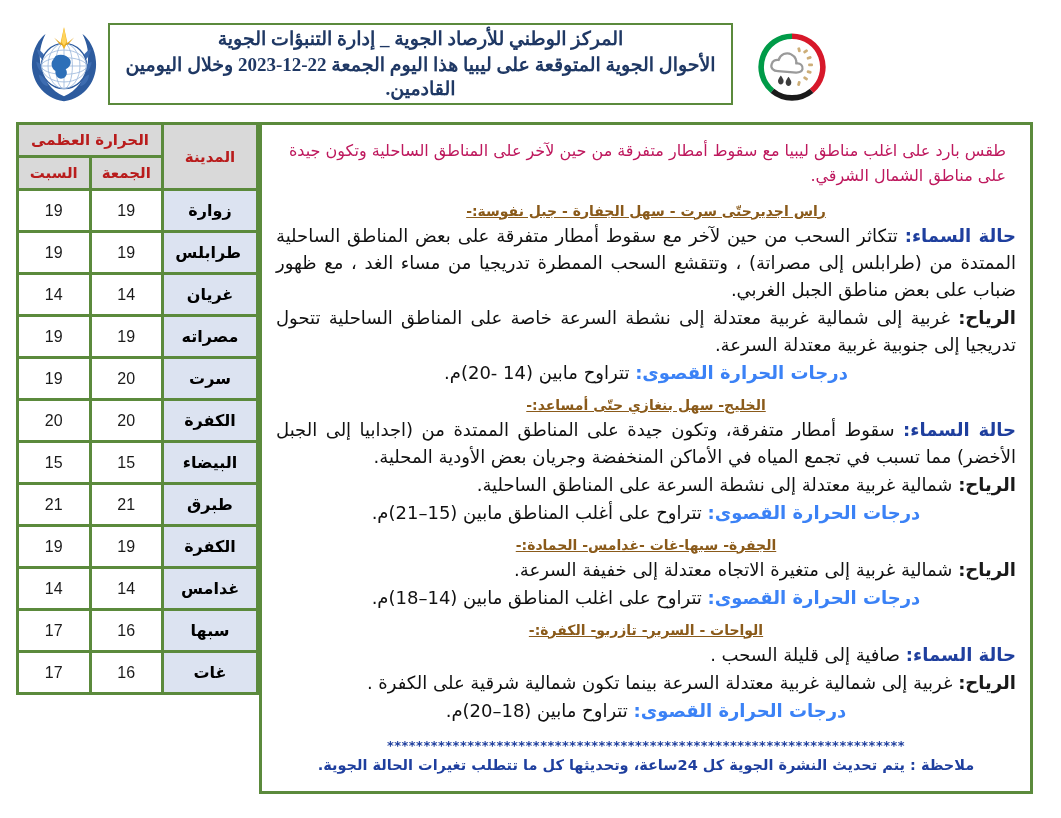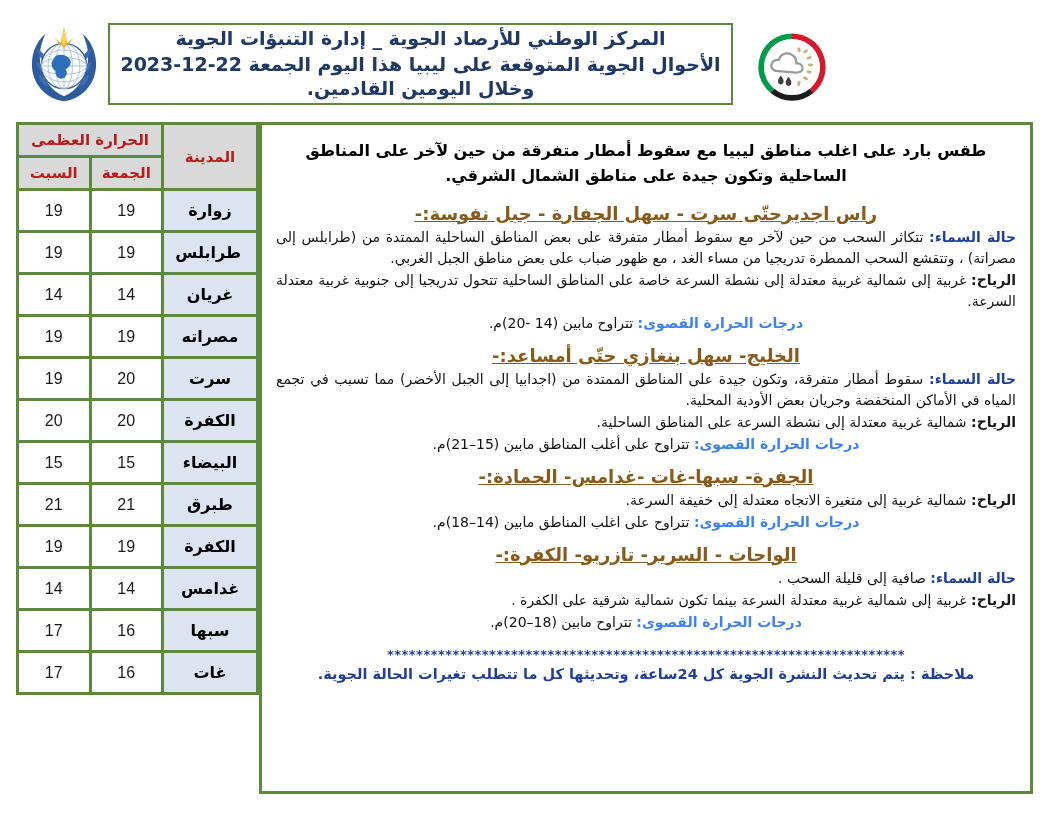--- a/index.html
+++ b/index.html
@@ -20,20 +20,21 @@
     overflow: hidden;
   }
 
   
   #header-band {
     position: absolute;
     top: 18px;
     left: 0;
     width: 845px;
     height: 95px;
+    font-family: Liberation Serif, serif;
   }
   .logo-wmo {
     position: absolute;
     top: 6px;
     right: 22px;
     width: 84px;
     height: 84px;
   }
   .logo-lnmc {
     position: absolute;
@@ -139,43 +140,43 @@
     border: 3px solid #5b8a3c;
     box-sizing: border-box;
     background: #ffffff;
     padding: 8px 14px 6px 14px;
     margin-left: 0;
     margin-right: 14px;
     position: relative;
     direction: rtl;
   }
   #intro-text {
-    color: #000000;
-    font-weight: bold;
+    color: #be185d;
+    font-weight: normal;
     font-size: 16px;
     line-height: 1.55;
-    text-align: center;
+    text-align: right;
     margin: 6px 10px 14px 10px;
     direction: rtl;
   }
   .region {
     margin-bottom: 11px;
     direction: rtl;
   }
   .region-title {
     color: #8a5a1a;
     font-weight: bold;
-    font-size: 18px;
+    font-size: 14px;
     text-align: center;
     text-decoration: underline;
     margin-bottom: 3px;
     direction: rtl;
   }
   .line {
-    font-size: 14px;
+    font-size: 18px;
     line-height: 1.5;
     text-align: justify;
     text-align-last: center;
     color: #111111;
     direction: rtl;
     margin: 1px 0;
   }
   .line.justify-block {
     text-align: justify;
     text-align-last: right;

